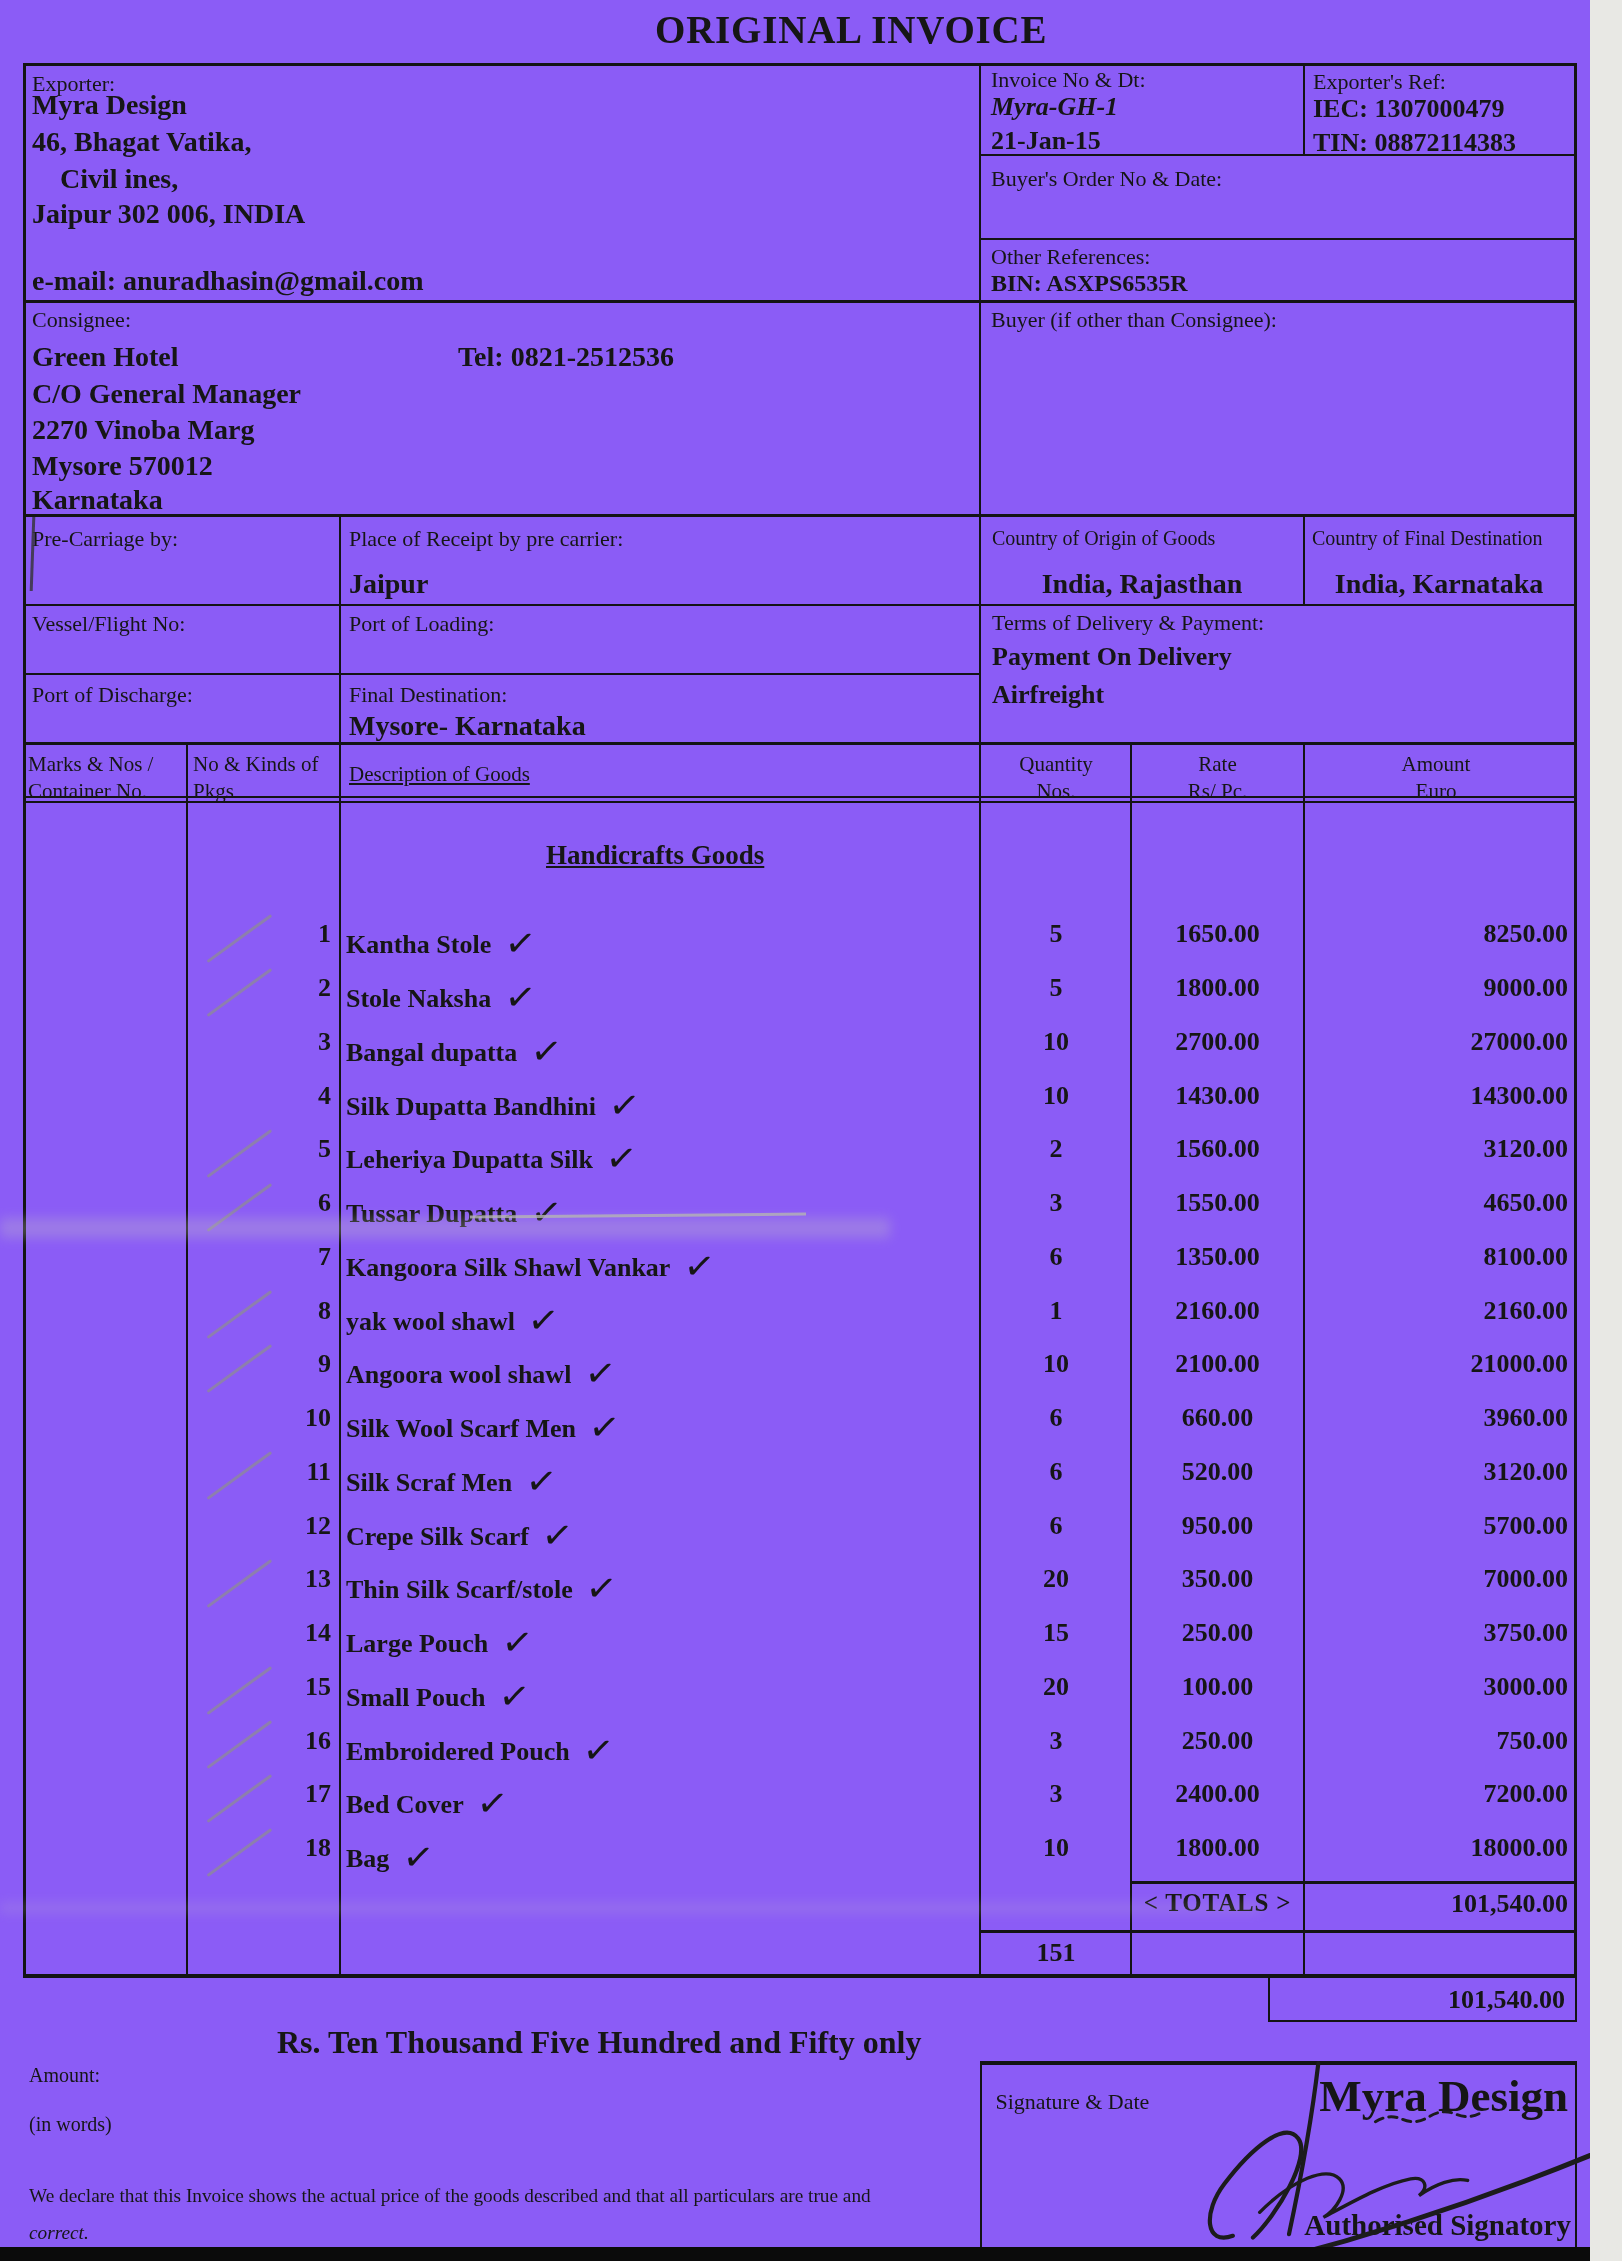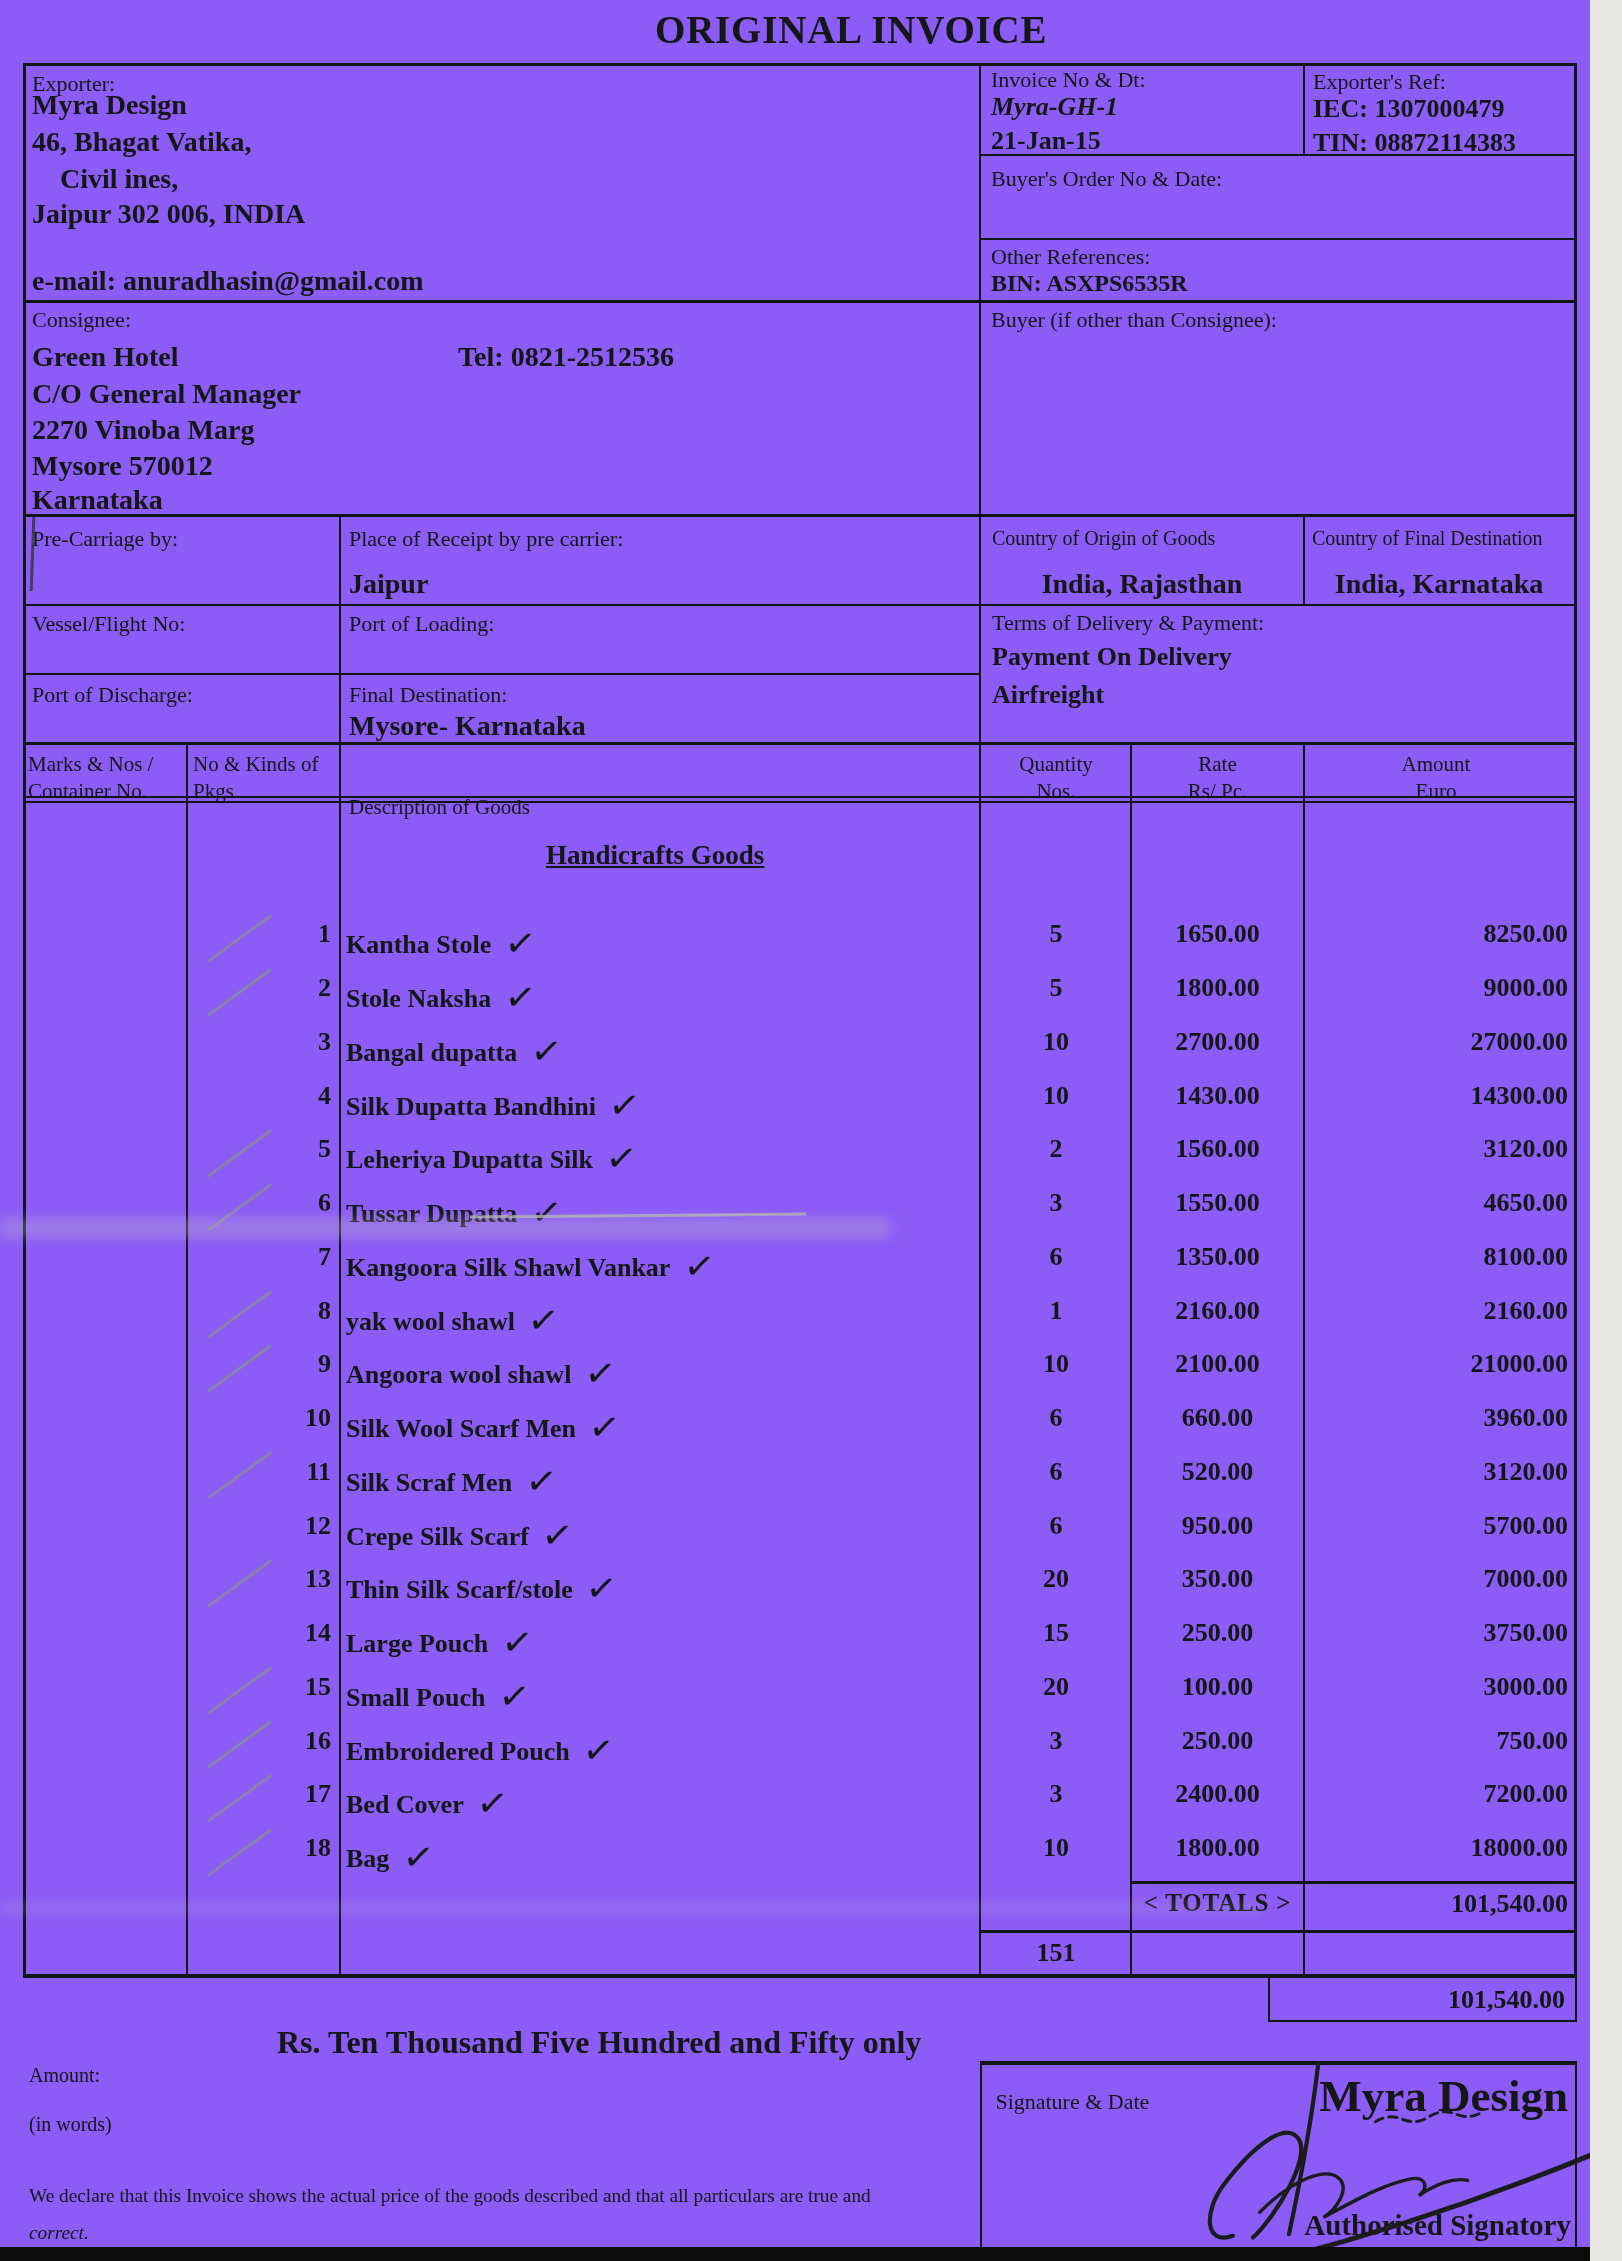--- a/index.html
+++ b/index.html
@@ -110,21 +110,21 @@
   <div class="t val" style="left:992px;top:642px;">Payment On Delivery</div>
   <div class="t val" style="left:992px;top:680px;">Airfreight</div>
   <div class="t lbl" style="left:32px;top:682px;">Port of Discharge:</div>
   <div class="t lbl" style="left:349px;top:682px;">Final Destination:</div>
   <div class="t val-lg" style="left:349px;top:710px;">Mysore- Karnataka</div>
 
   <div class="t hdrcell" style="left:28px;top:752px;text-align:left;">Marks &amp; Nos /</div>
   <div class="t hdrcell" style="left:28px;top:779px;text-align:left;">Container  No.</div>
   <div class="t hdrcell" style="left:193px;top:752px;text-align:left;">No &amp; Kinds of</div>
   <div class="t hdrcell" style="left:193px;top:779px;text-align:left;">Pkgs</div>
-  <div class="t hdrcell" style="left:349px;top:795px;text-align:left;">Description of Goods</div>
+  <div class="t hdrcell" style="left:349px;top:762px;text-align:left;text-decoration:underline;">Description of Goods</div>
   <div class="t hdrcell" style="left:981px;top:752px;width:150px;">Quantity</div>
   <div class="t hdrcell" style="left:981px;top:779px;width:150px;">Nos.</div>
   <div class="t hdrcell" style="left:1131px;top:752px;width:173px;">Rate</div>
   <div class="t hdrcell" style="left:1131px;top:779px;width:173px;">Rs/ Pc.</div>
   <div class="t hdrcell" style="left:1304px;top:752px;width:264px;">Amount</div>
   <div class="t hdrcell" style="left:1304px;top:779px;width:264px;">Euro</div>
 
   <div class="t section-title" style="left:546px;top:840px;">Handicrafts Goods</div>
 
   <div class="irow" style="top:919px;">

